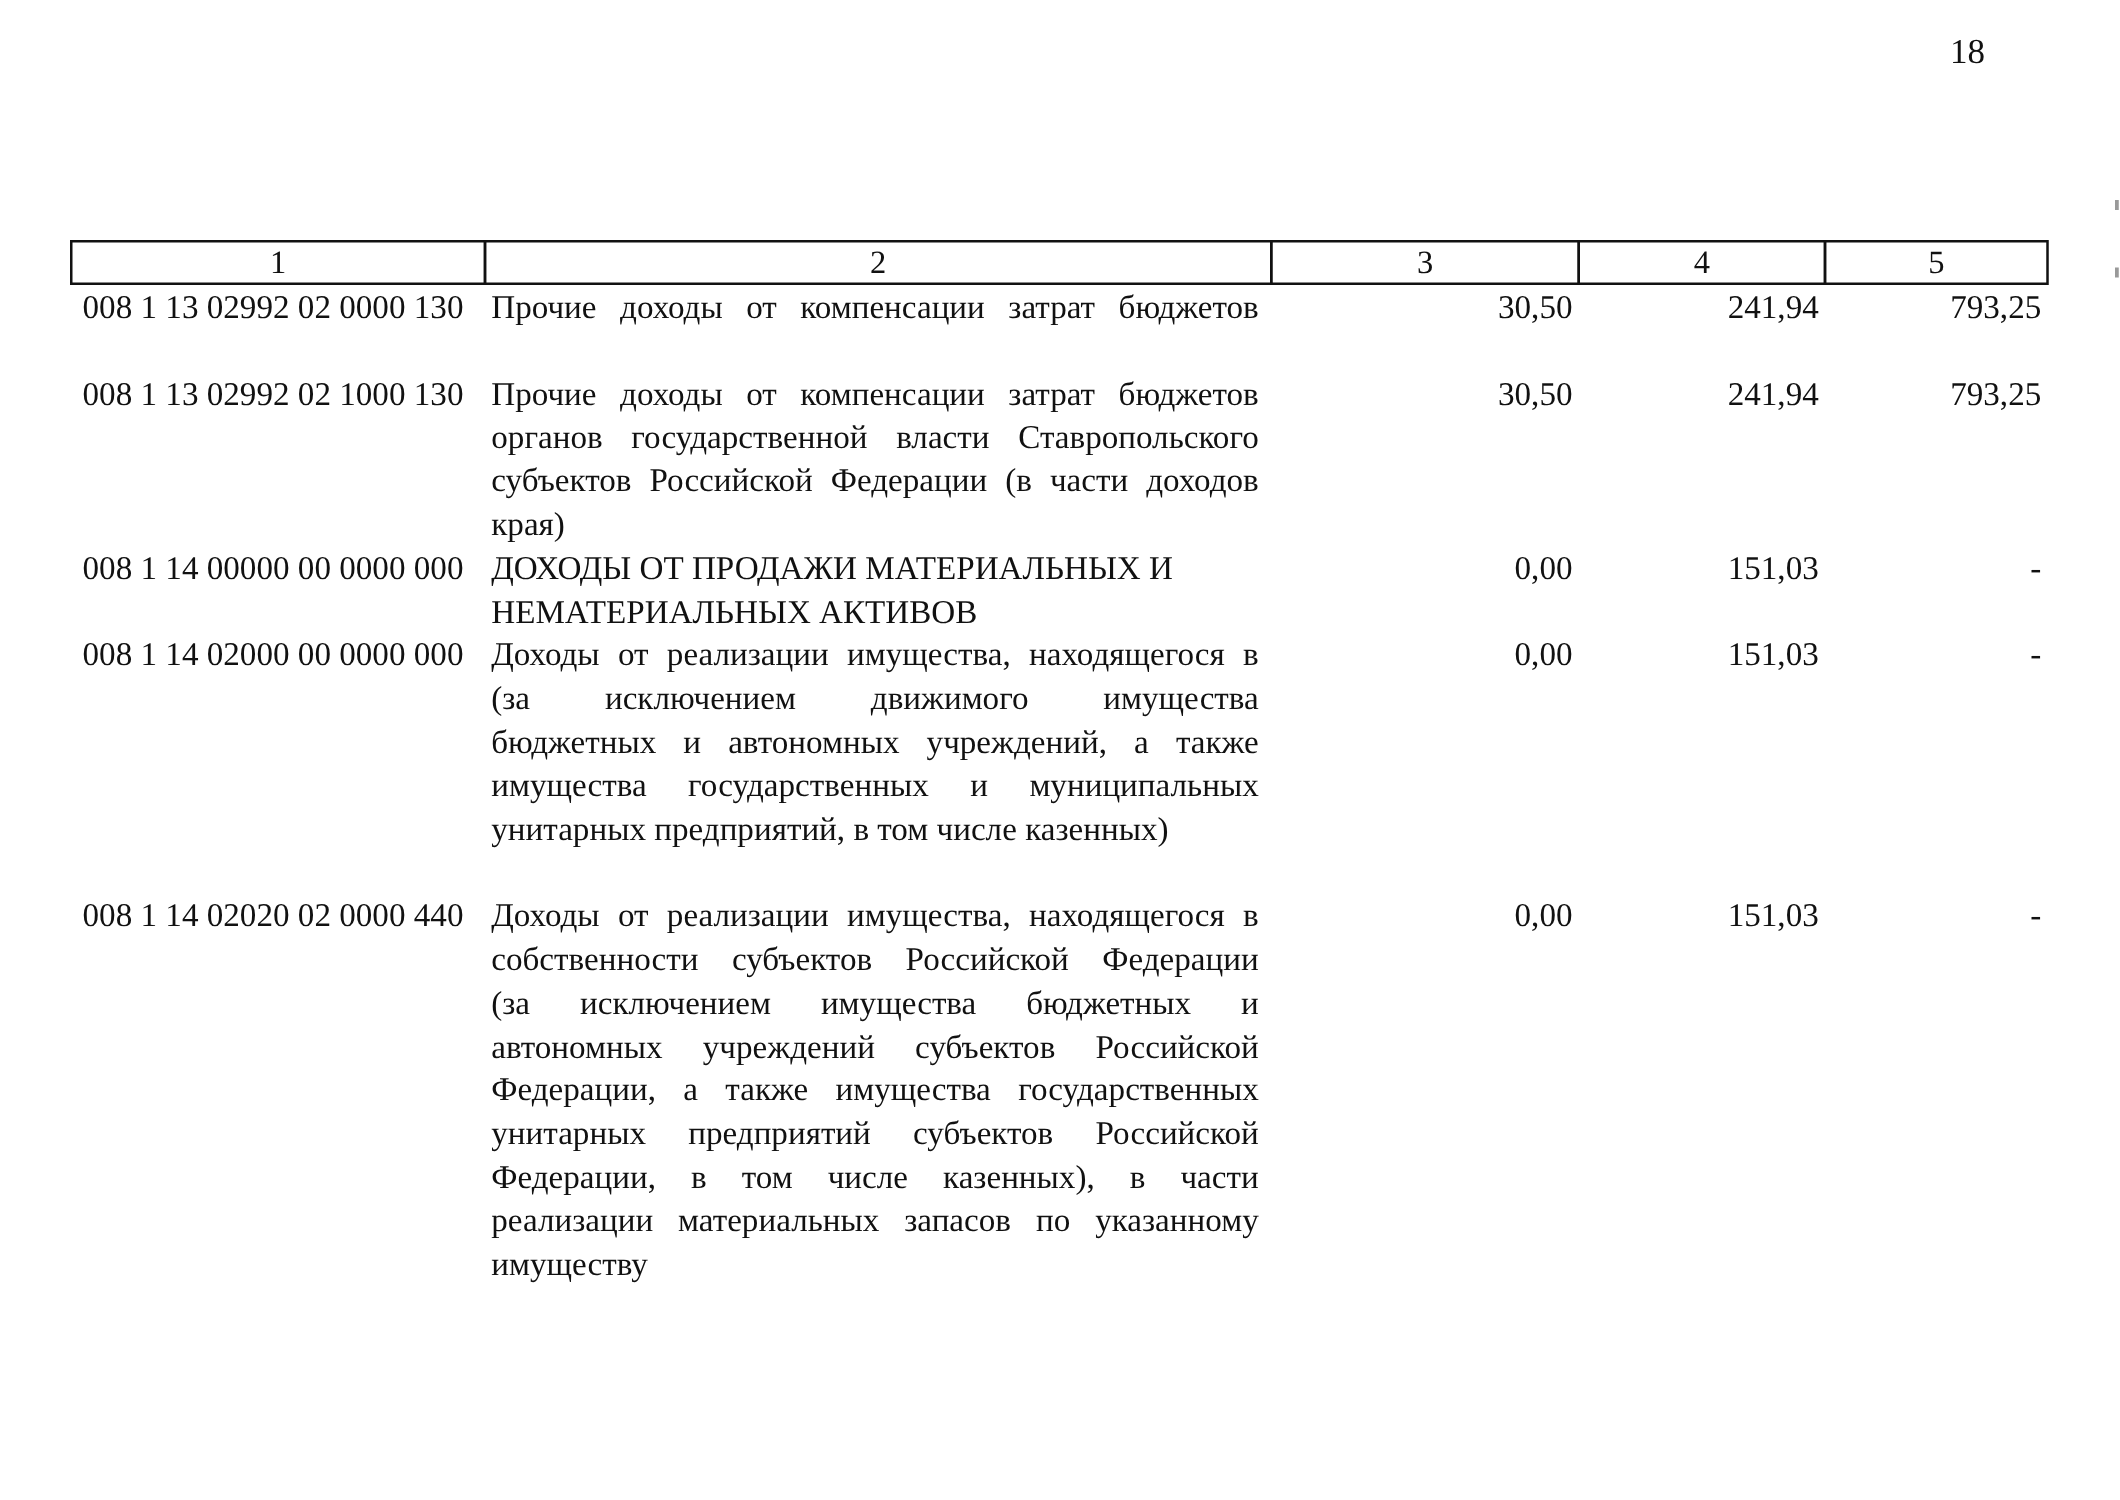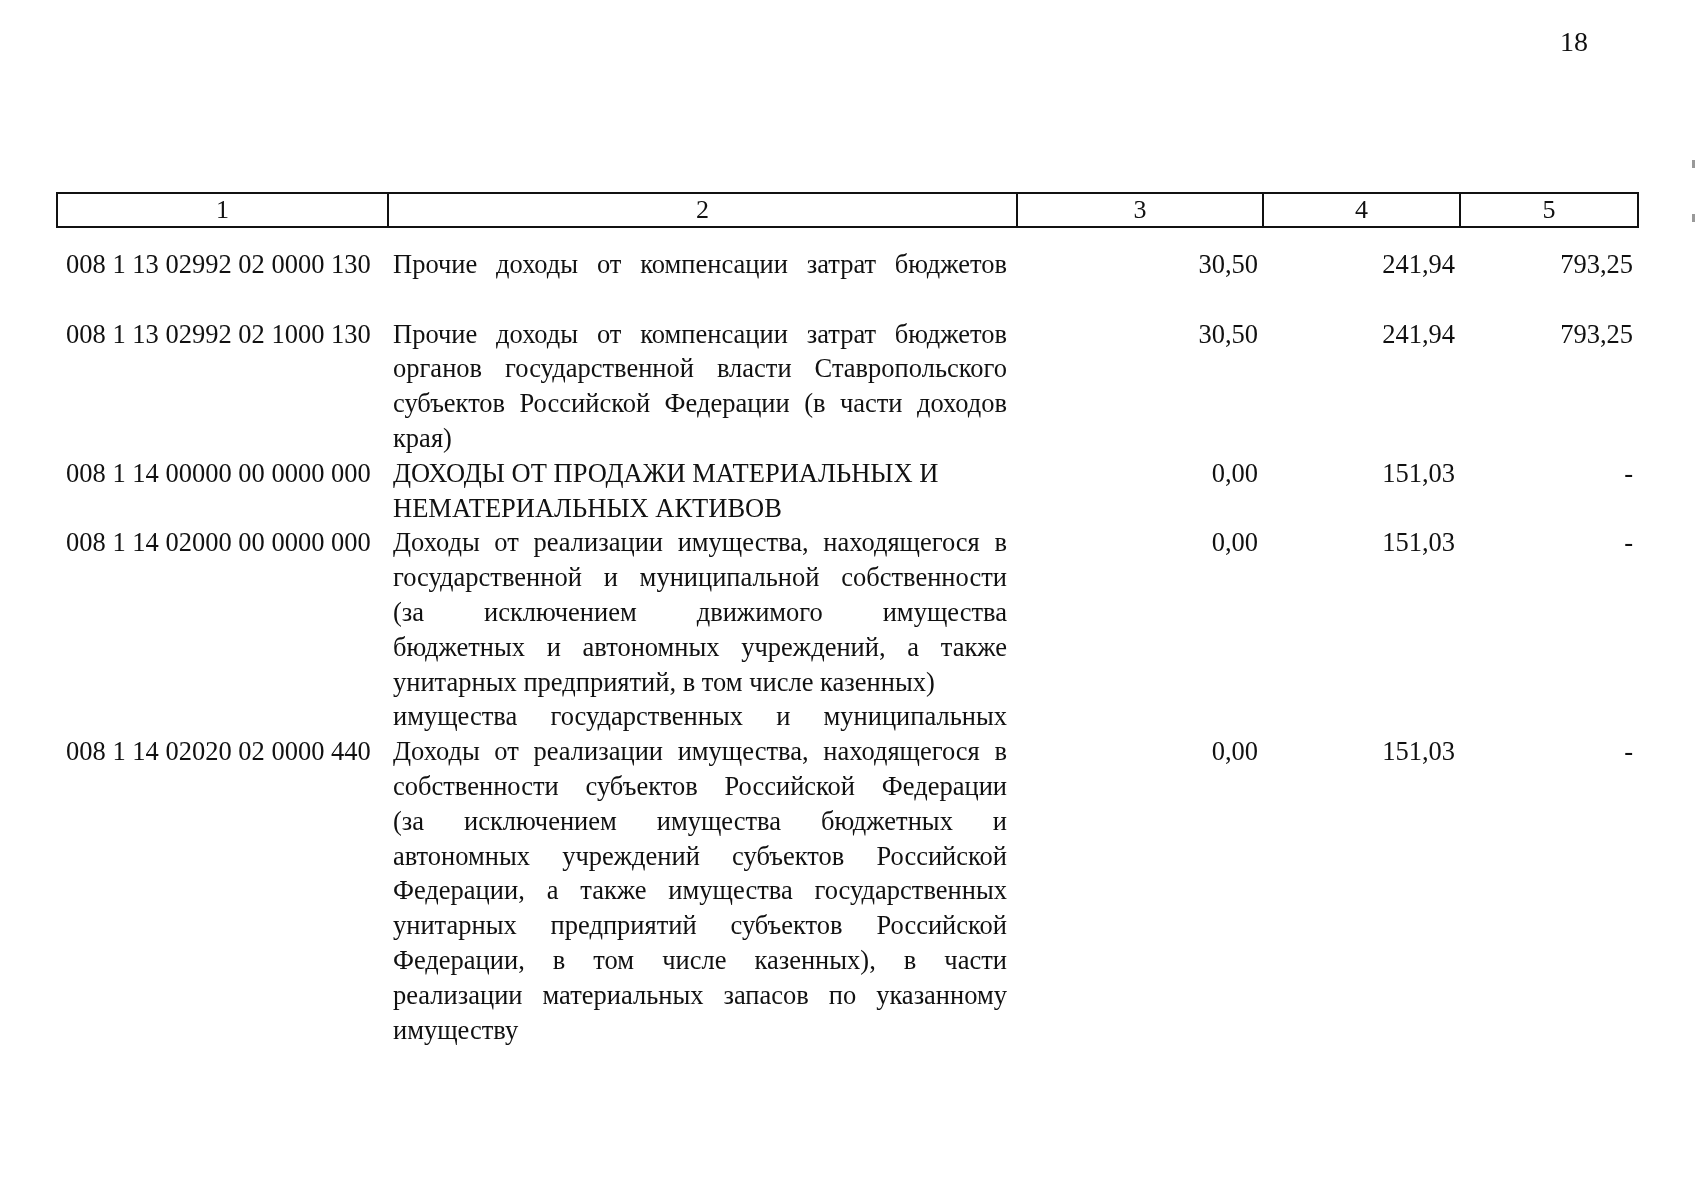--- a/index.html
+++ b/index.html
@@ -39,21 +39,20 @@
     font-size: 26px;
     line-height: 32px;
     text-align: center;
     box-sizing: content-box;
   }
   .rows {
     position: absolute;
     left: 0;
     top: 228px;
     width: 1696px;
-    margin-top: 19px;
   }
   .row {
     position: relative;
     width: 1696px;
   }
   .cell {
     position: absolute;
     top: 0;
     font-size: 26.5px;
     line-height: 34.8px;
@@ -132,25 +131,24 @@
           <span class="line">НЕМАТЕРИАЛЬНЫХ АКТИВОВ</span>
         </div>
         <div class="cell num c3">0,00</div>
         <div class="cell num c4">151,03</div>
         <div class="cell num c5">-</div>
       </div>
       <div class="row" style="height: 208.8px; padding-left: 17px;">
         <div class="cell code">008 1 14 02000 00 0000 000</div>
         <div class="cell desc">
           <span class="line just">Доходы от реализации имущества, находящегося в</span>
-          <span class="line just">государственной и муниципальной собственности</span>
           <span class="line just">(за исключением движимого имущества</span>
           <span class="line just">бюджетных и автономных учреждений, а также</span>
+          <span class="line just">имущества государственных и муниципальных</span>
           <span class="line">унитарных предприятий, в том числе казенных)</span>
-          <span class="line just">имущества государственных и муниципальных</span>
         </div>
         <div class="cell num c3">0,00</div>
         <div class="cell num c4">151,03</div>
         <div class="cell num c5">-</div>
       </div>
       <div class="row" style="height: 313.2px;">
         <div class="cell code">008 1 14 02020 02 0000 440</div>
         <div class="cell desc">
           <span class="line just">Доходы от реализации имущества, находящегося в</span>
           <span class="line just">собственности субъектов Российской Федерации</span>

